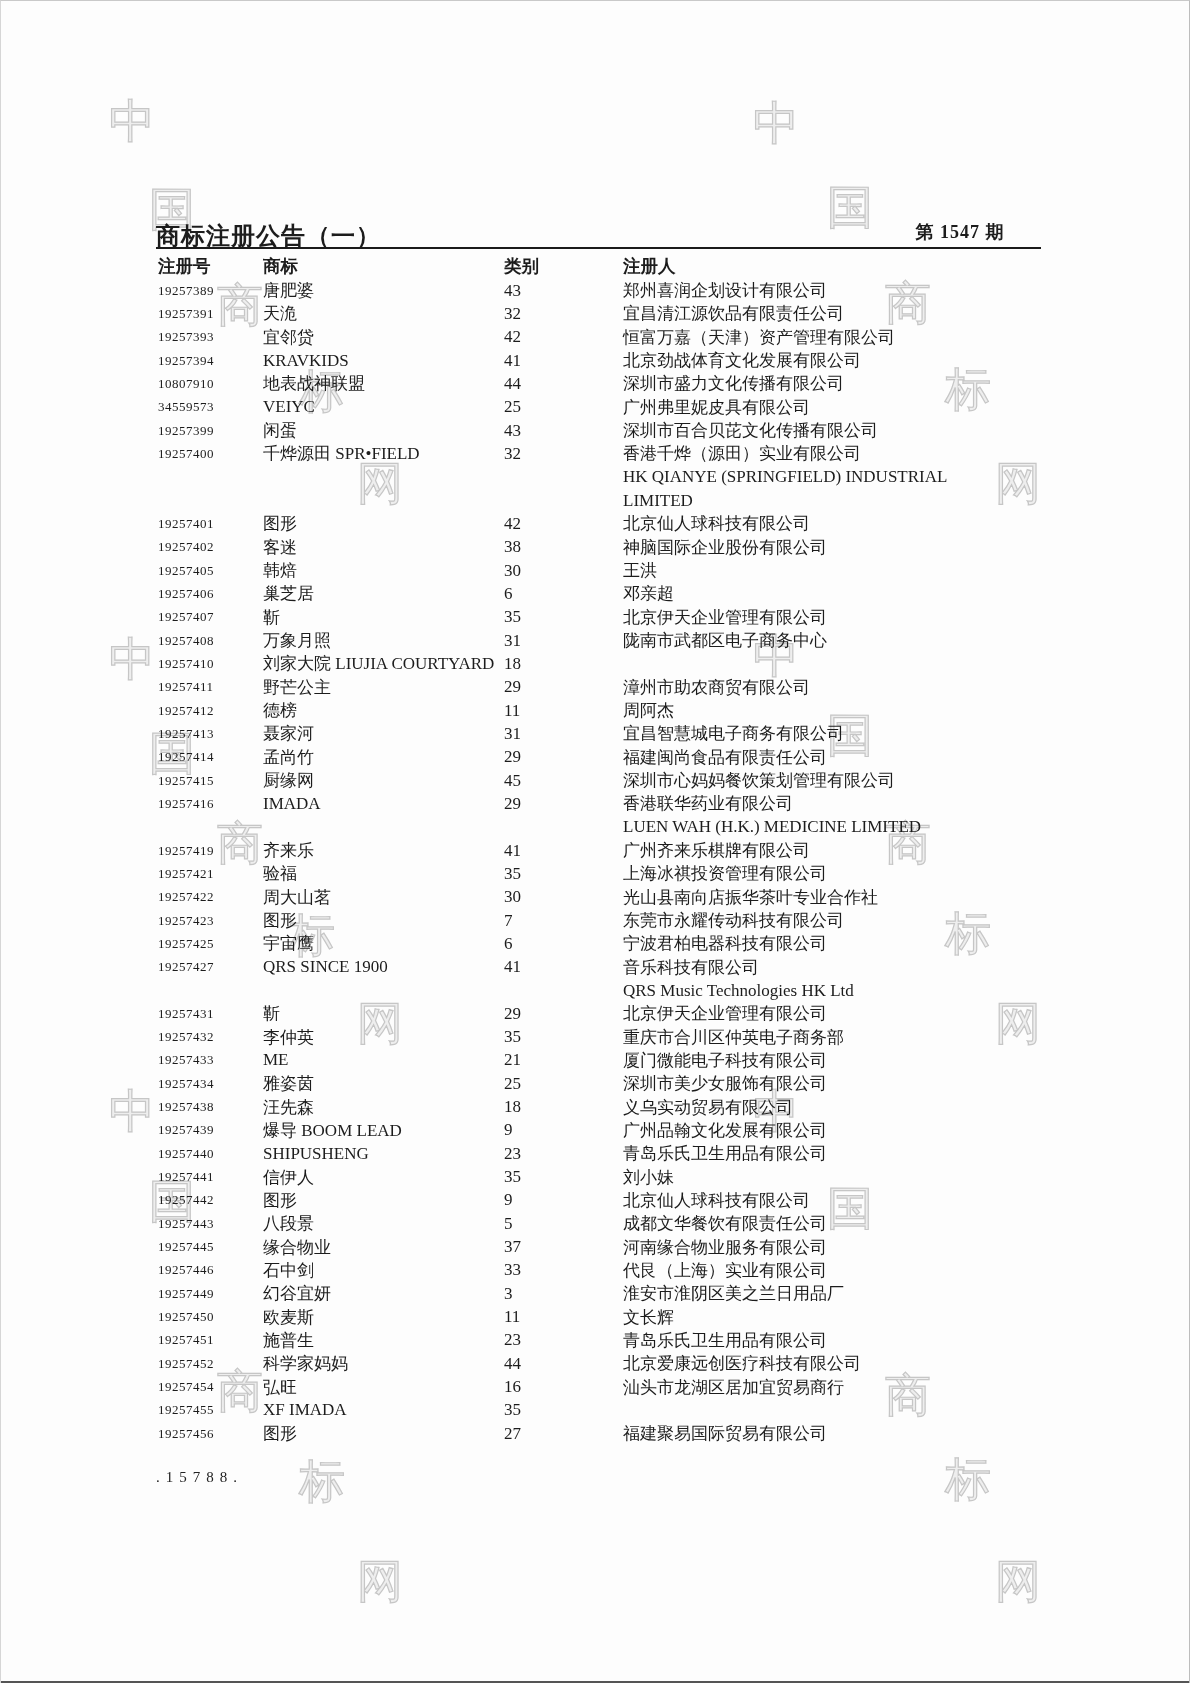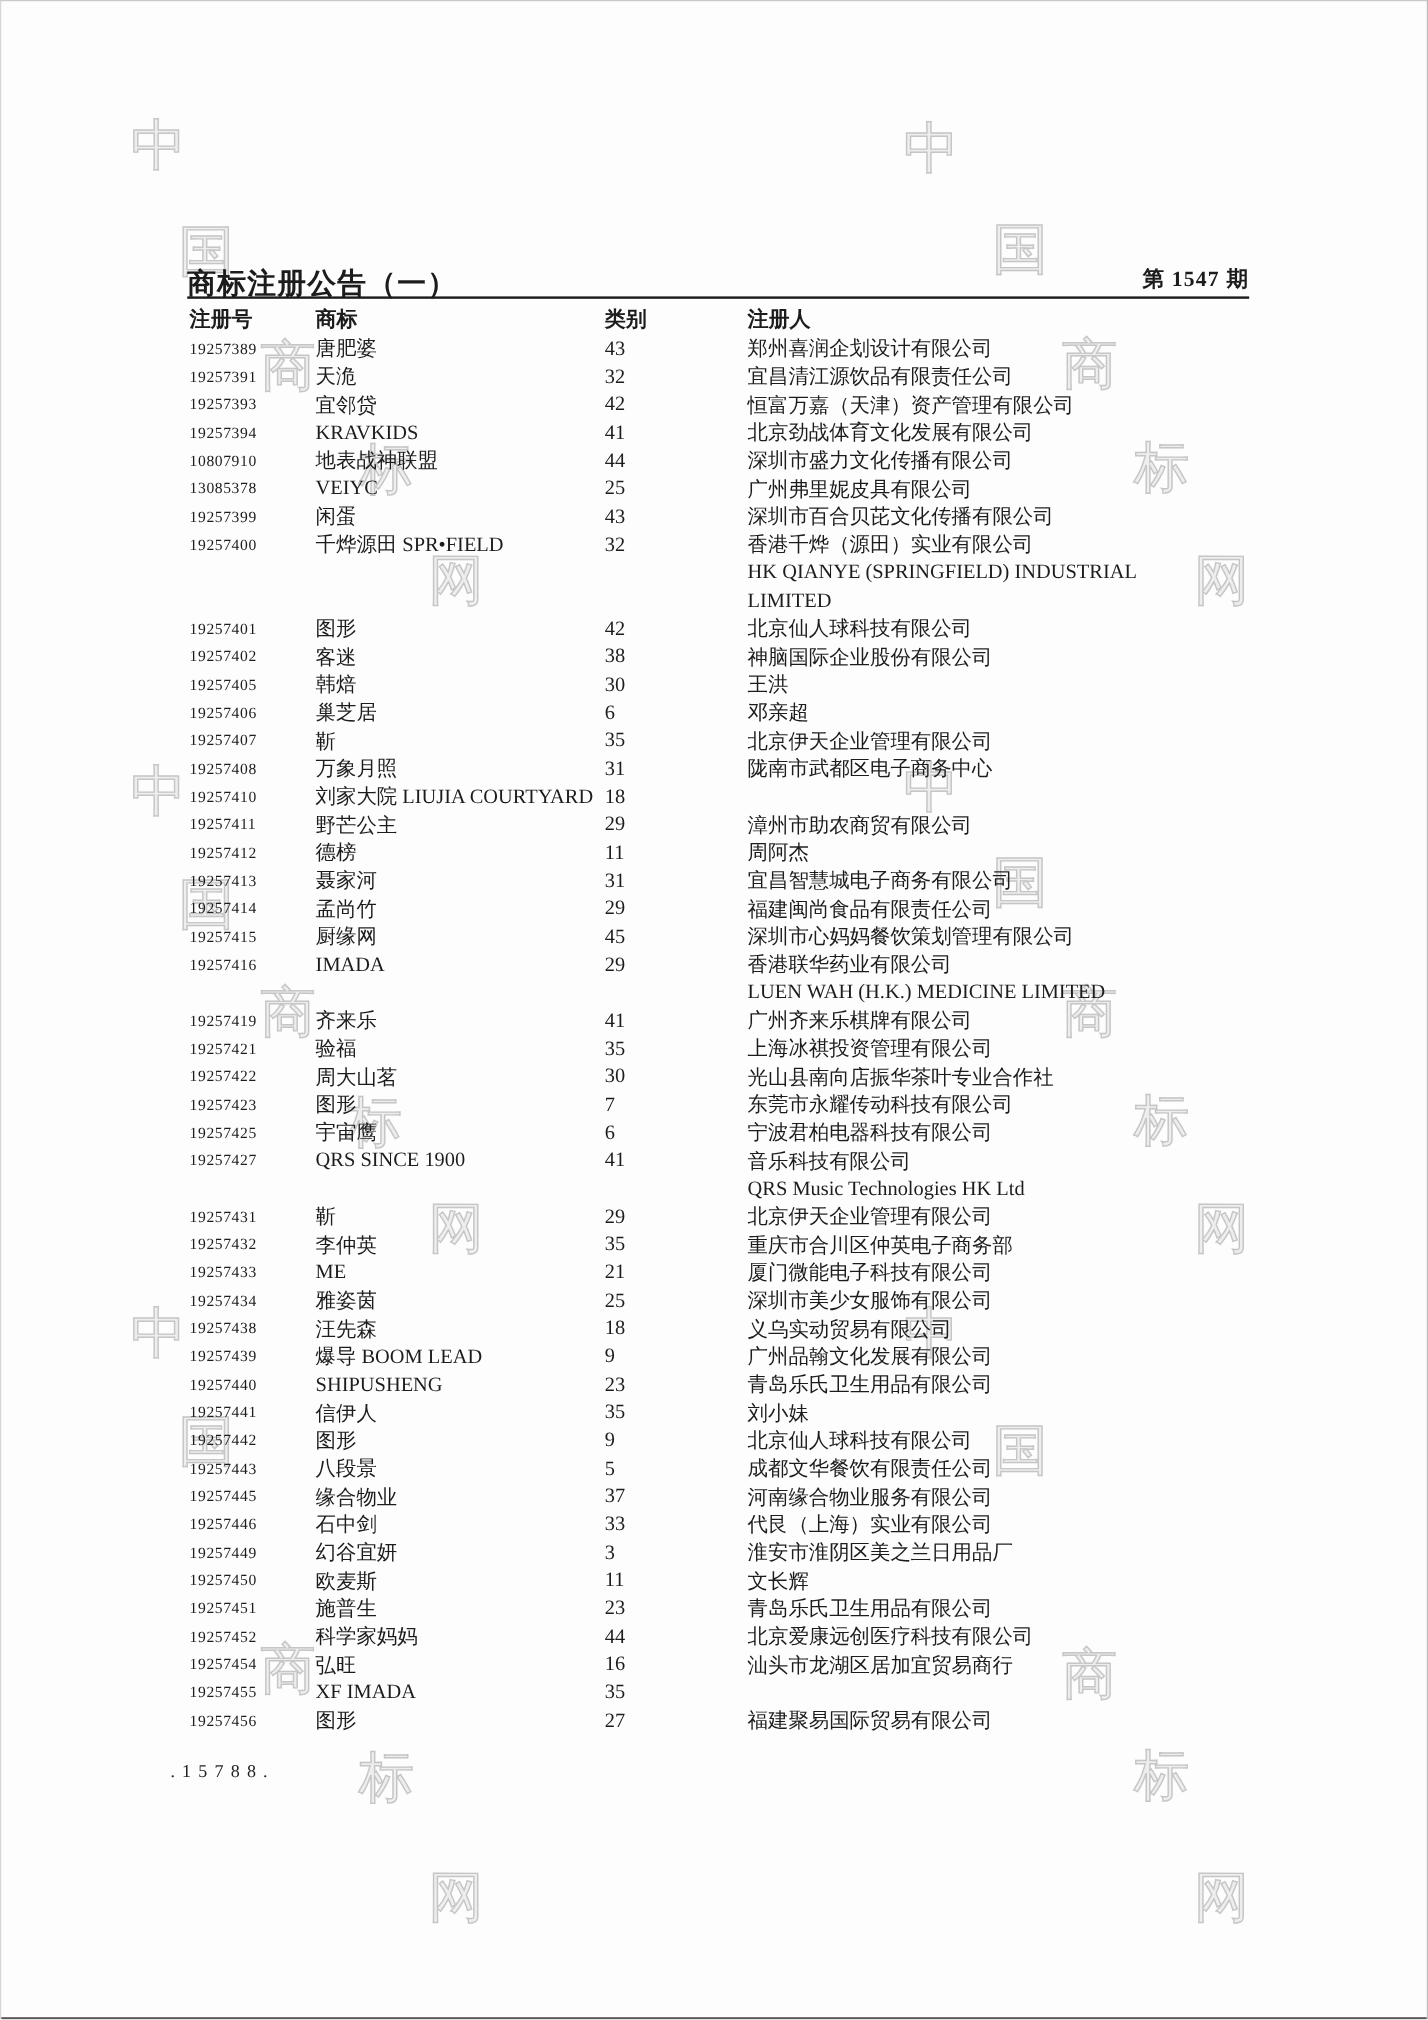--- a/index.html
+++ b/index.html
@@ -27,21 +27,21 @@
     color:#eeeeee;
     -webkit-text-stroke:1.2px #c6c6c6;
   }
   
   .hdr-title{
     position:absolute;left:155px;top:219px;
     font-size:24px;font-weight:bold;letter-spacing:1px;
   }
   .hdr-issue{
     position:absolute;top:219px;left:878px;width:162px;
-    font-size:18px;font-weight:bold;text-align:right;letter-spacing:1px;
+    font-size:18px;font-weight:bold;text-align:center;letter-spacing:1px;
   }
   .hdr-rule{
     position:absolute;left:155px;top:246px;width:885px;height:0;
     border-top:2px solid #1b1b1b;
   }
   
   .grid-row{
     display:grid;
     grid-template-columns:105px 241px 119px 418px;
     align-items:center;
@@ -52,21 +52,21 @@
     font-weight:bold;font-size:17.5px;
   }
   .tbody{
     position:absolute;left:157px;top:278px;width:883px;
     font-size:17px;
   }
   .cell{white-space:nowrap;overflow:visible;}
   .cell.no{font-size:13px;letter-spacing:0.5px;}
   
   .footer-num{
-    position:absolute;left:141px;top:1468px;
+    position:absolute;left:155px;top:1468px;
     font-size:15px;letter-spacing:6px;color:#222;text-align:center;
   }
 </style>
 </head>
 <body>
 
 <div class="page">
 
   <div class="wm-layer">
       <span class="wm" style="left: 108px; top: 98px;">中</span>
@@ -137,21 +137,21 @@
         <span class="cell">41</span>
         <span class="cell">北京劲战体育文化发展有限公司</span>
       </div>
       <div class="grid-row">
         <span class="cell no">10807910</span>
         <span class="cell">地表战神联盟</span>
         <span class="cell">44</span>
         <span class="cell">深圳市盛力文化传播有限公司</span>
       </div>
       <div class="grid-row">
-        <span class="cell no">13085378</span>
+        <span class="cell no">34559573</span>
         <span class="cell">VEIYC</span>
         <span class="cell">25</span>
         <span class="cell">广州弗里妮皮具有限公司</span>
       </div>
       <div class="grid-row">
         <span class="cell no">19257399</span>
         <span class="cell">闲蛋</span>
         <span class="cell">43</span>
         <span class="cell">深圳市百合贝芘文化传播有限公司</span>
       </div>

